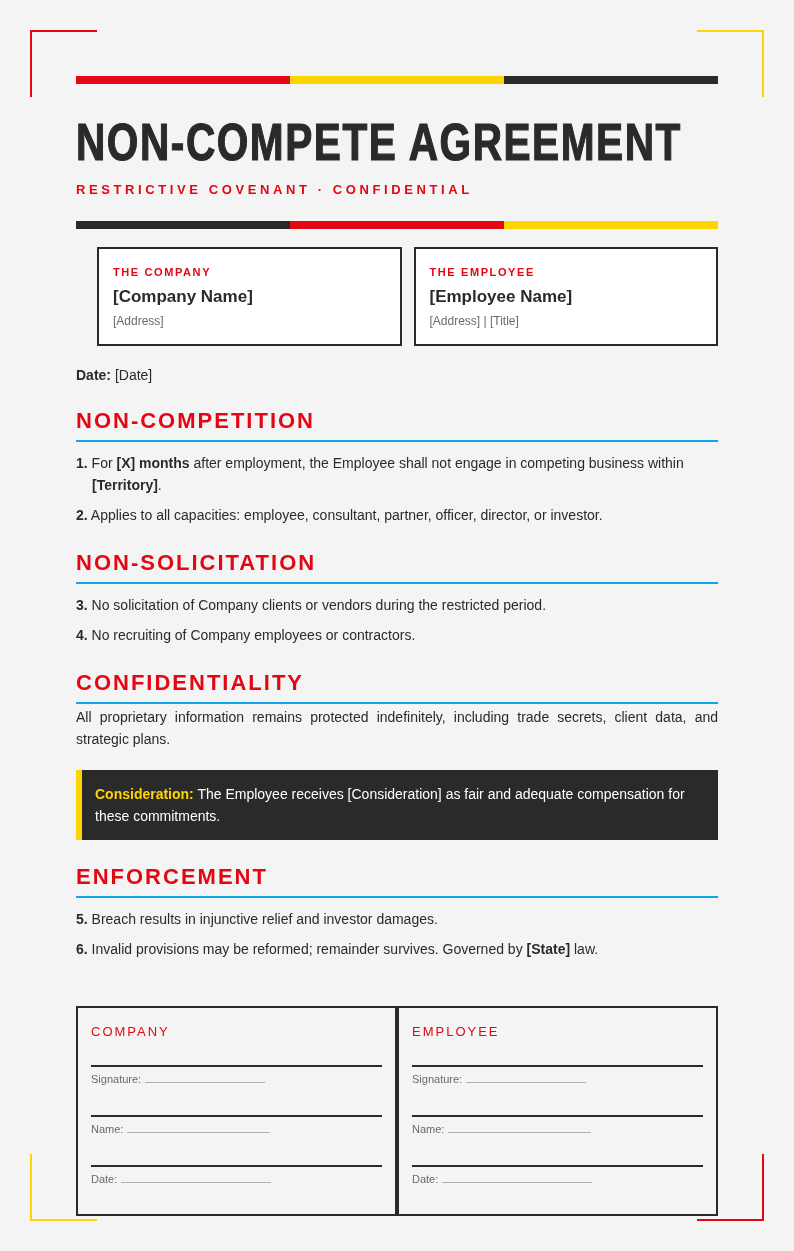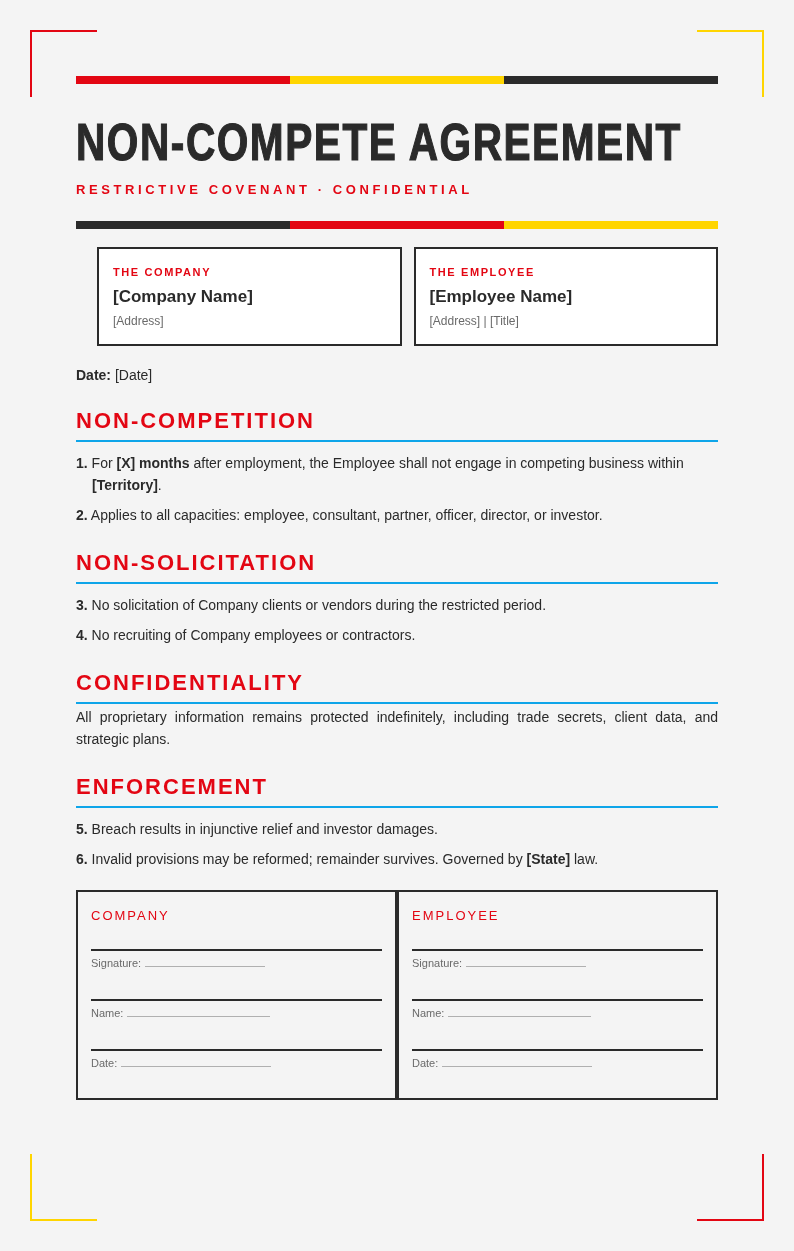--- a/index.html
+++ b/index.html
@@ -63,21 +63,21 @@
   .item b { font-weight: 700; }
 
   .para { margin-top: 2px; font-size: 14px; line-height: 22px; text-align: justify; color: #2a2a2a; }
 
   .callout {
     margin-top: 20px; background: #2a2a2a; border-left: 6px solid #ffd500;
     padding: 13px 20px 13px 13px; color: #ffffff; font-size: 14px; line-height: 22px;
   }
   .callout .lead { color: #ffd500; font-weight: 700; }
 
-  .sigs { display: flex; margin-top: 20px; }
+  .sigs { display: flex; margin-top: 46px; }
   .sig {
     flex: 1; height: 210px; border: 2px solid #2a2a2a; padding: 16px 13px 0 13px;
   }
   .sig-label { font-size: 13px; letter-spacing: 2px; color: #e30613; }
   .sig-row { margin-top: 30px; }
   .sig-row.first { margin-top: 26px; }
   .sig-line { height: 2px; background: #2a2a2a; width: 100%; }
   .sig-field { margin-top: 6px; font-size: 11px; color: #6a6a6a; display: flex; align-items: flex-end; }
   .sig-blank { display: inline-block; height: 1px; border-bottom: 1px solid #b0b0b0; margin-left: 4px; margin-bottom: 2px; }
 </style>
@@ -138,20 +138,23 @@
       <p class="item"><span class="num">3.</span><span> No solicitation of Company clients or vendors during the restricted period.</span></p>
       <p class="item"><span class="num">4.</span><span> No recruiting of Company employees or contractors.</span></p>
     </div>
   </div>
 
   <div class="sec s2">
     <h2 class="section-title">CONFIDENTIALITY</h2>
     <p class="para">All proprietary information remains protected indefinitely, including trade secrets, client data, and strategic plans.</p>
   </div>
 
+  <div class="callout">
+    <span class="lead">Consideration:</span><span> The Employee receives [Consideration] as fair and adequate compensation for these commitments.</span>
+  </div>
 
   <div class="sec s2">
     <h2 class="section-title">ENFORCEMENT</h2>
     <div class="items">
       <p class="item"><span class="num">5.</span><span> Breach results in injunctive relief and investor damages.</span></p>
       <p class="item"><span class="num">6.</span><span> Invalid provisions may be reformed; remainder survives. Governed by </span><b>[State]</b><span> law.</span></p>
     </div>
   </div>
 
   <div class="sigs">

